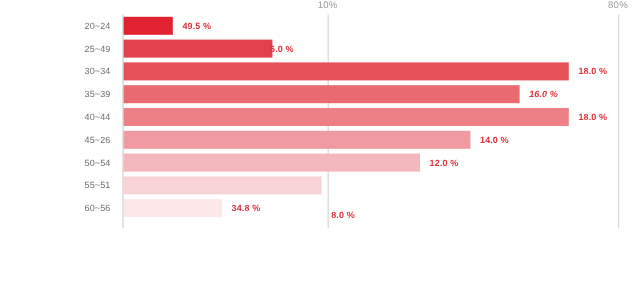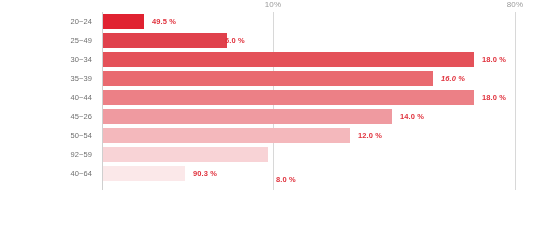--- a/index.html
+++ b/index.html
@@ -137,25 +137,25 @@
       <div class="bar-value" style="left:400px;">14.0 %</div>
     </div>
 
     <div class="row" style="top:126px;">
       <div class="cat-label">50~54</div>
       <div class="bar" style="width:247px;background:#f4b8bc;"></div>
       <div class="bar-value" style="left:358px;">12.0 %</div>
     </div>
 
     <div class="row" style="top:145px;">
-      <div class="cat-label">92~59</div>
+      <div class="cat-label">55~51</div>
       <div class="bar" style="width:165px;background:#f8d3d6;"></div>
       <div class="bar-value" style="left:276px;margin-top:25px;">8.0 %</div>
     </div>
 
     <div class="row" style="top:164px;">
-      <div class="cat-label">40~64</div>
+      <div class="cat-label">60~56</div>
       <div class="bar" style="width:82px;background:#fbe8e9;"></div>
-      <div class="bar-value" style="left:193px;">90.3 %</div>
+      <div class="bar-value" style="left:193px;">34.8 %</div>
     </div>
 
   </div>
 </div>
 
 </body></html>

